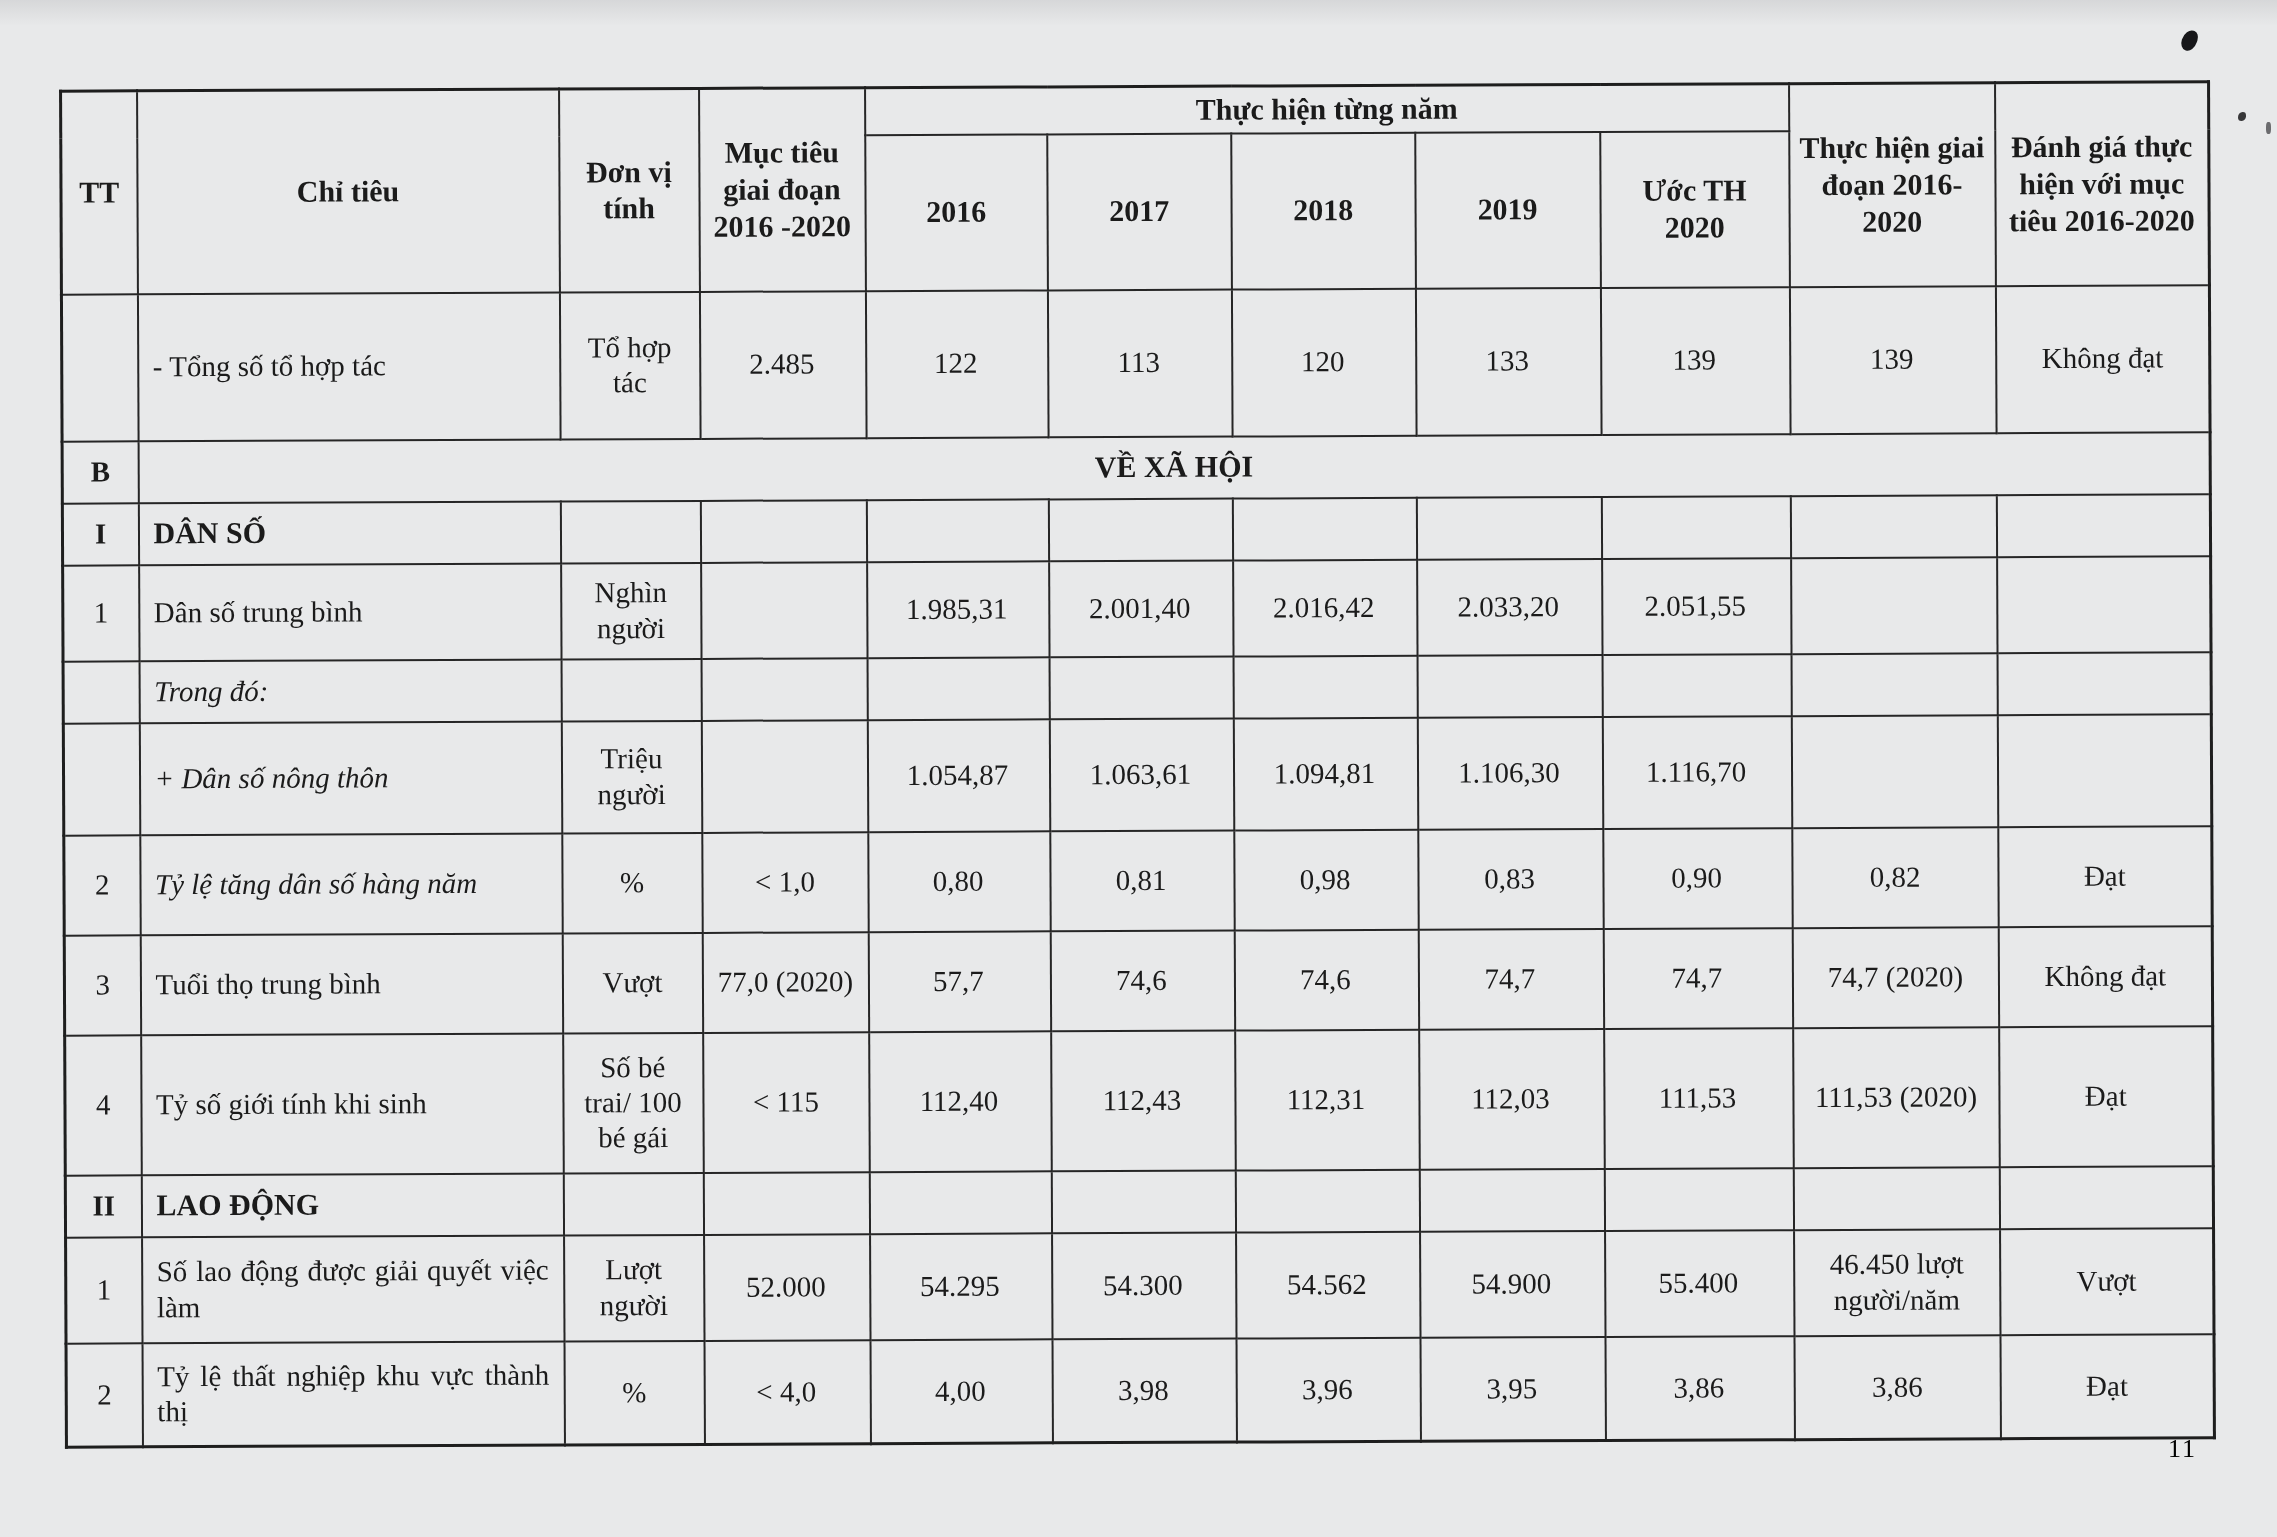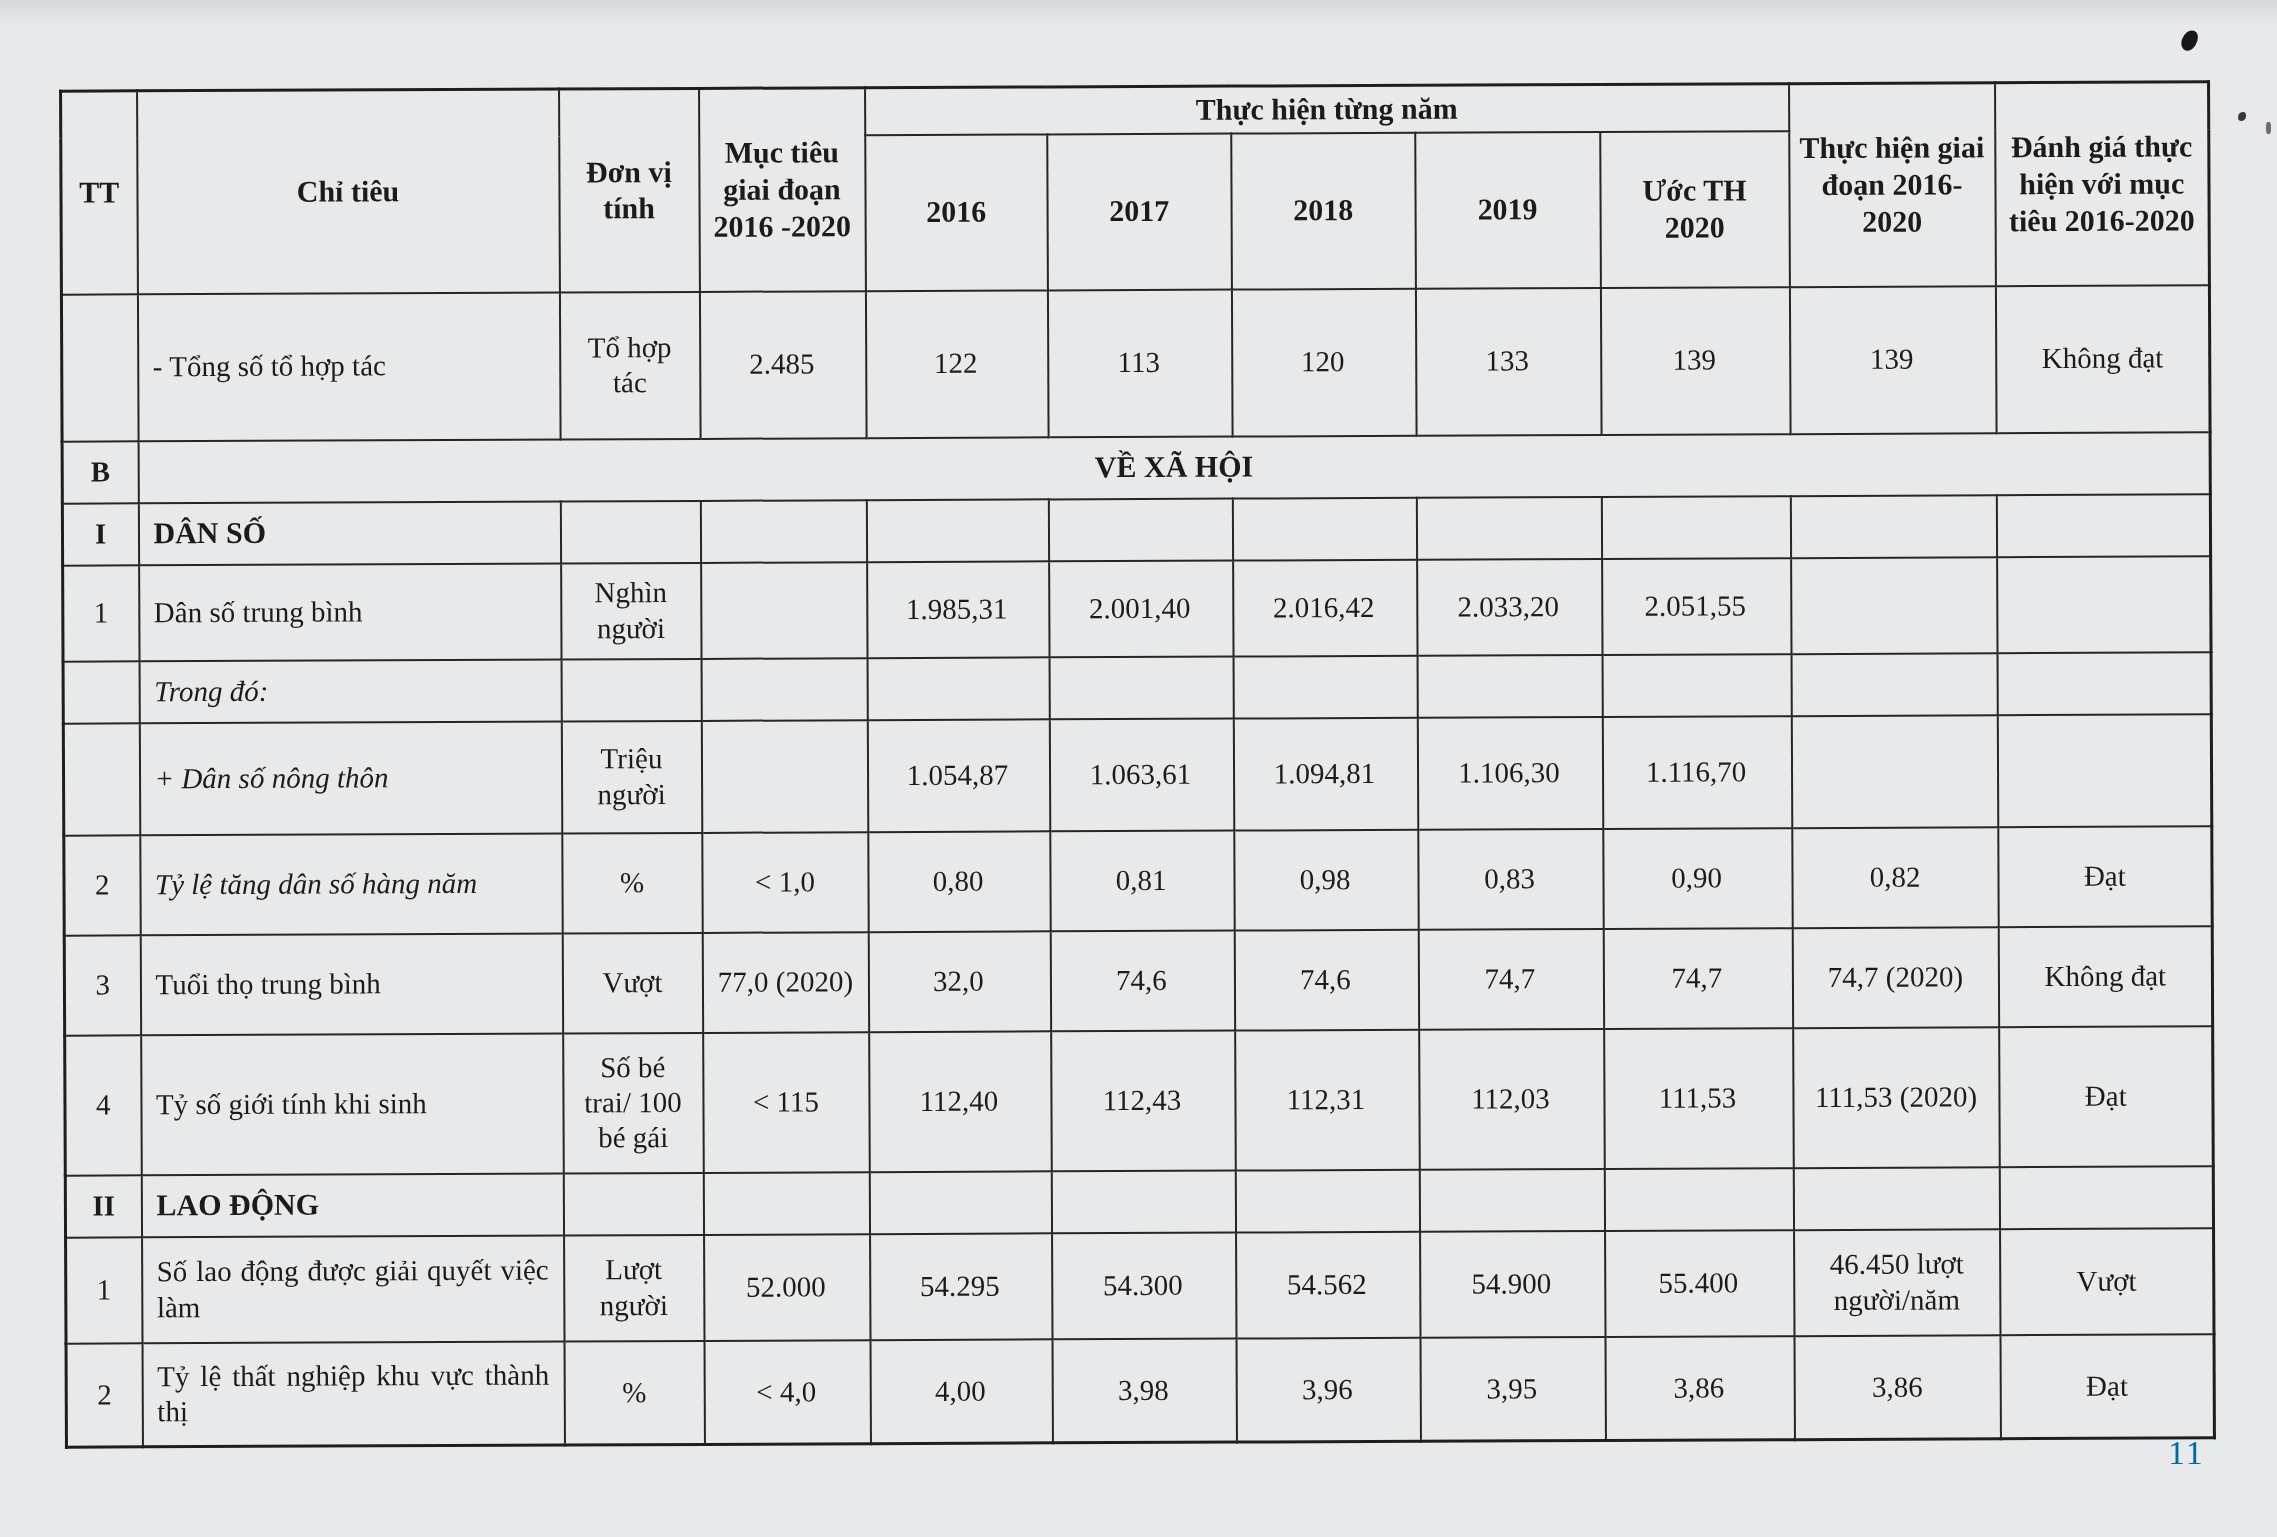--- a/index.html
+++ b/index.html
@@ -56,22 +56,22 @@
   td.a-l { text-align: left; padding-left: 14px; }
   td.a-r { text-align: center; padding-right: 12px; }
   td.it { font-style: italic; }
   td.ju { text-align: justify; text-justify: inter-word; padding-left: 14px; padding-right: 14px; }
   td.bd { font-weight: bold; }
   td.section-label { font-weight: bold; font-size: 30px; }
   .page-number {
     position: absolute;
     left: 2168px;
     top: 1434px;
-    font-size: 34px;
-    color: #0369a1;
+    font-size: 26px;
+    color: #000000;
     letter-spacing: 2px;
   }
   .ink-blot {
     position: absolute;
     background: #17171a;
     border-radius: 60% 40% 55% 45%;
   }
   .blot-1 { left: 2182px; top: 30px; width: 15px; height: 21px; transform: rotate(18deg); }
   .blot-2 { left: 2238px; top: 112px; width: 8px; height: 9px; opacity: .85; }
   .blot-3 { left: 2266px; top: 122px; width: 5px; height: 12px; opacity: .6; border-radius: 40%; }
@@ -198,21 +198,21 @@
           <td class="a-r">0,83</td>
           <td class="a-r">0,90</td>
           <td class="a-c">0,82</td>
           <td class="a-c">Đạt</td>
         </tr>
         <tr style="height: 100px;">
           <td class="a-c">3</td>
           <td class="a-l">Tuổi thọ trung bình</td>
           <td class="a-c">Vượt</td>
           <td class="a-c">77,0 (2020)</td>
-          <td class="a-r">32,0</td>
+          <td class="a-r">57,7</td>
           <td class="a-r">74,6</td>
           <td class="a-r">74,6</td>
           <td class="a-r">74,7</td>
           <td class="a-r">74,7</td>
           <td class="a-c">74,7 (2020)</td>
           <td class="a-c">Không đạt</td>
         </tr>
         <tr style="height: 140px;">
           <td class="a-c">4</td>
           <td class="a-l">Tỷ số giới tính khi sinh</td>

